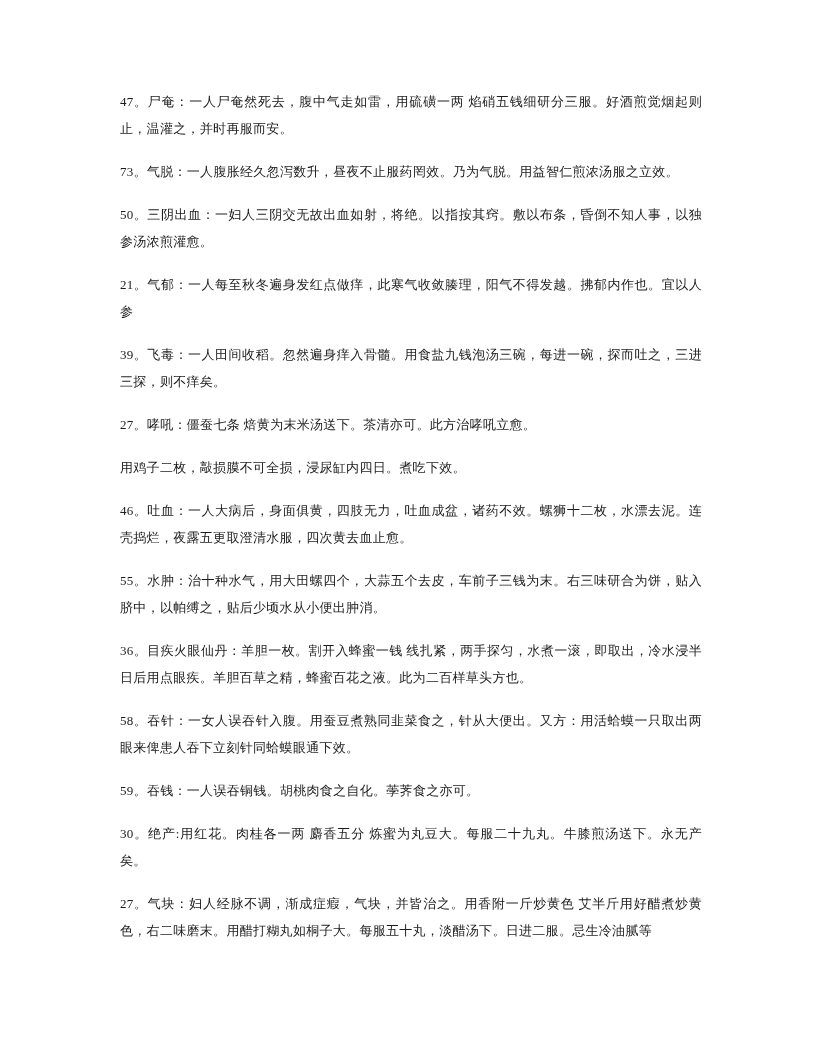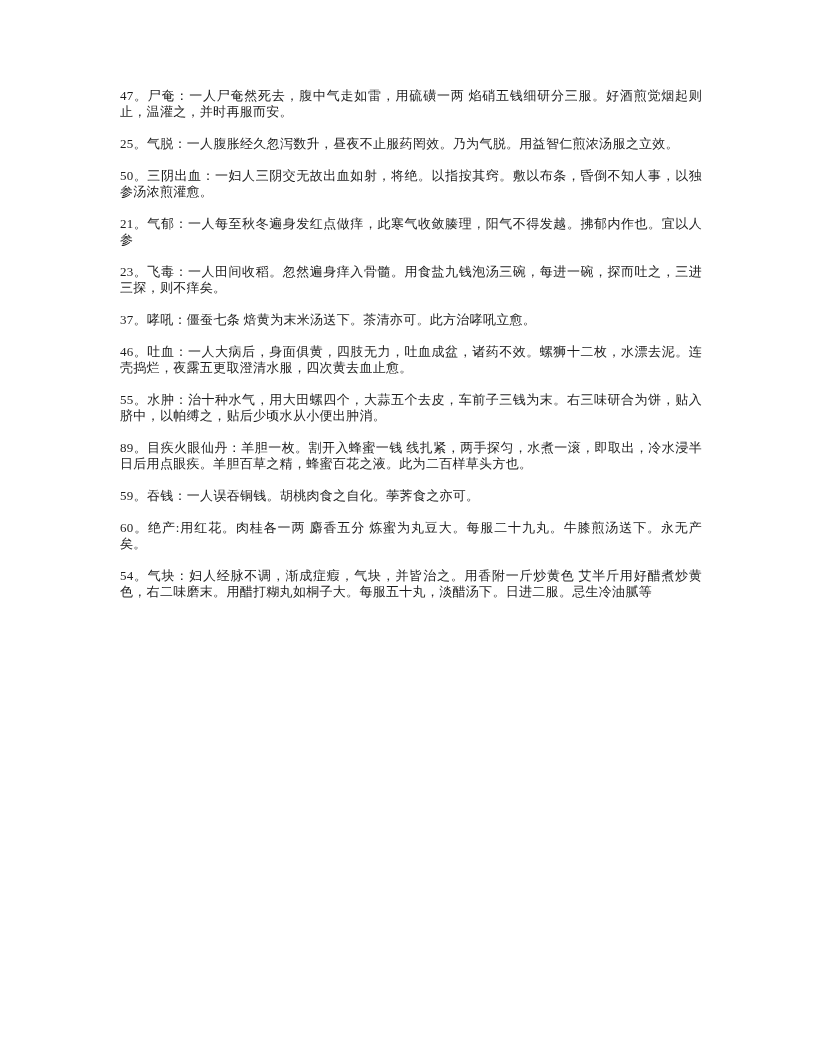--- a/index.html
+++ b/index.html
@@ -15,41 +15,43 @@
       overflow: hidden;
       font-family: "Liberation Serif", "DejaVu Serif", serif;
     }
     .content {
       position: absolute;
       left: 120px;
       top: 88px;
       width: 582px;
       color: #1c1c1c;
       font-size: 13px;
-      line-height: 16px;
+      line-height: 27px;
       text-align: justify;
       letter-spacing: 0.3px;
     }
     .content p {
       margin: 0 0 16px 0;
       padding: 0;
       word-break: break-all;
     }
   </style>
 </head>
 <body>
 
 <div class="page">
   <div class="content">
     <p>47。尸奄：一人尸奄然死去，腹中气走如雷，用硫磺一两 焰硝五钱细研分三服。好酒煎觉烟起则止，温灌之，并时再服而安。</p>
-    <p>25。气脱：一人腹胀经久忽泻数升，昼夜不止服药罔效。乃为气脱。用益智仁煎浓汤服之立效。</p>
+    <p>73。气脱：一人腹胀经久忽泻数升，昼夜不止服药罔效。乃为气脱。用益智仁煎浓汤服之立效。</p>
     <p>50。三阴出血：一妇人三阴交无故出血如射，将绝。以指按其窍。敷以布条，昏倒不知人事，以独参汤浓煎灌愈。</p>
     <p>21。气郁：一人每至秋冬遍身发红点做痒，此寒气收敛腠理，阳气不得发越。拂郁内作也。宜以人参</p>
-    <p>23。飞毒：一人田间收稻。忽然遍身痒入骨髓。用食盐九钱泡汤三碗，每进一碗，探而吐之，三进三探，则不痒矣。</p>
-    <p>37。哮吼：僵蚕七条 焙黄为末米汤送下。茶清亦可。此方治哮吼立愈。</p>
+    <p>39。飞毒：一人田间收稻。忽然遍身痒入骨髓。用食盐九钱泡汤三碗，每进一碗，探而吐之，三进三探，则不痒矣。</p>
+    <p>27。哮吼：僵蚕七条 焙黄为末米汤送下。茶清亦可。此方治哮吼立愈。</p>
+    <p>用鸡子二枚，敲损膜不可全损，浸尿缸内四日。煮吃下效。</p>
     <p>46。吐血：一人大病后，身面俱黄，四肢无力，吐血成盆，诸药不效。螺狮十二枚，水漂去泥。连壳捣烂，夜露五更取澄清水服，四次黄去血止愈。</p>
     <p>55。水肿：治十种水气，用大田螺四个，大蒜五个去皮，车前子三钱为末。右三味研合为饼，贴入脐中，以帕缚之，贴后少顷水从小便出肿消。</p>
-    <p>89。目疾火眼仙丹：羊胆一枚。割开入蜂蜜一钱 线扎紧，两手探匀，水煮一滚，即取出，冷水浸半日后用点眼疾。羊胆百草之精，蜂蜜百花之液。此为二百样草头方也。</p>
+    <p>36。目疾火眼仙丹：羊胆一枚。割开入蜂蜜一钱 线扎紧，两手探匀，水煮一滚，即取出，冷水浸半日后用点眼疾。羊胆百草之精，蜂蜜百花之液。此为二百样草头方也。</p>
+    <p>58。吞针：一女人误吞针入腹。用蚕豆煮熟同韭菜食之，针从大便出。又方：用活蛤蟆一只取出两眼来俾患人吞下立刻针同蛤蟆眼通下效。</p>
     <p>59。吞钱：一人误吞铜钱。胡桃肉食之自化。荸荠食之亦可。</p>
-    <p>60。绝产:用红花。肉桂各一两 麝香五分 炼蜜为丸豆大。每服二十九丸。牛膝煎汤送下。永无产矣。</p>
-    <p>54。气块：妇人经脉不调，渐成症瘕，气块，并皆治之。用香附一斤炒黄色 艾半斤用好醋煮炒黄色，右二味磨末。用醋打糊丸如桐子大。每服五十丸，淡醋汤下。日进二服。忌生冷油腻等</p>
+    <p>30。绝产:用红花。肉桂各一两 麝香五分 炼蜜为丸豆大。每服二十九丸。牛膝煎汤送下。永无产矣。</p>
+    <p>27。气块：妇人经脉不调，渐成症瘕，气块，并皆治之。用香附一斤炒黄色 艾半斤用好醋煮炒黄色，右二味磨末。用醋打糊丸如桐子大。每服五十丸，淡醋汤下。日进二服。忌生冷油腻等</p>
   </div>
 </div>
 
 </body></html>

